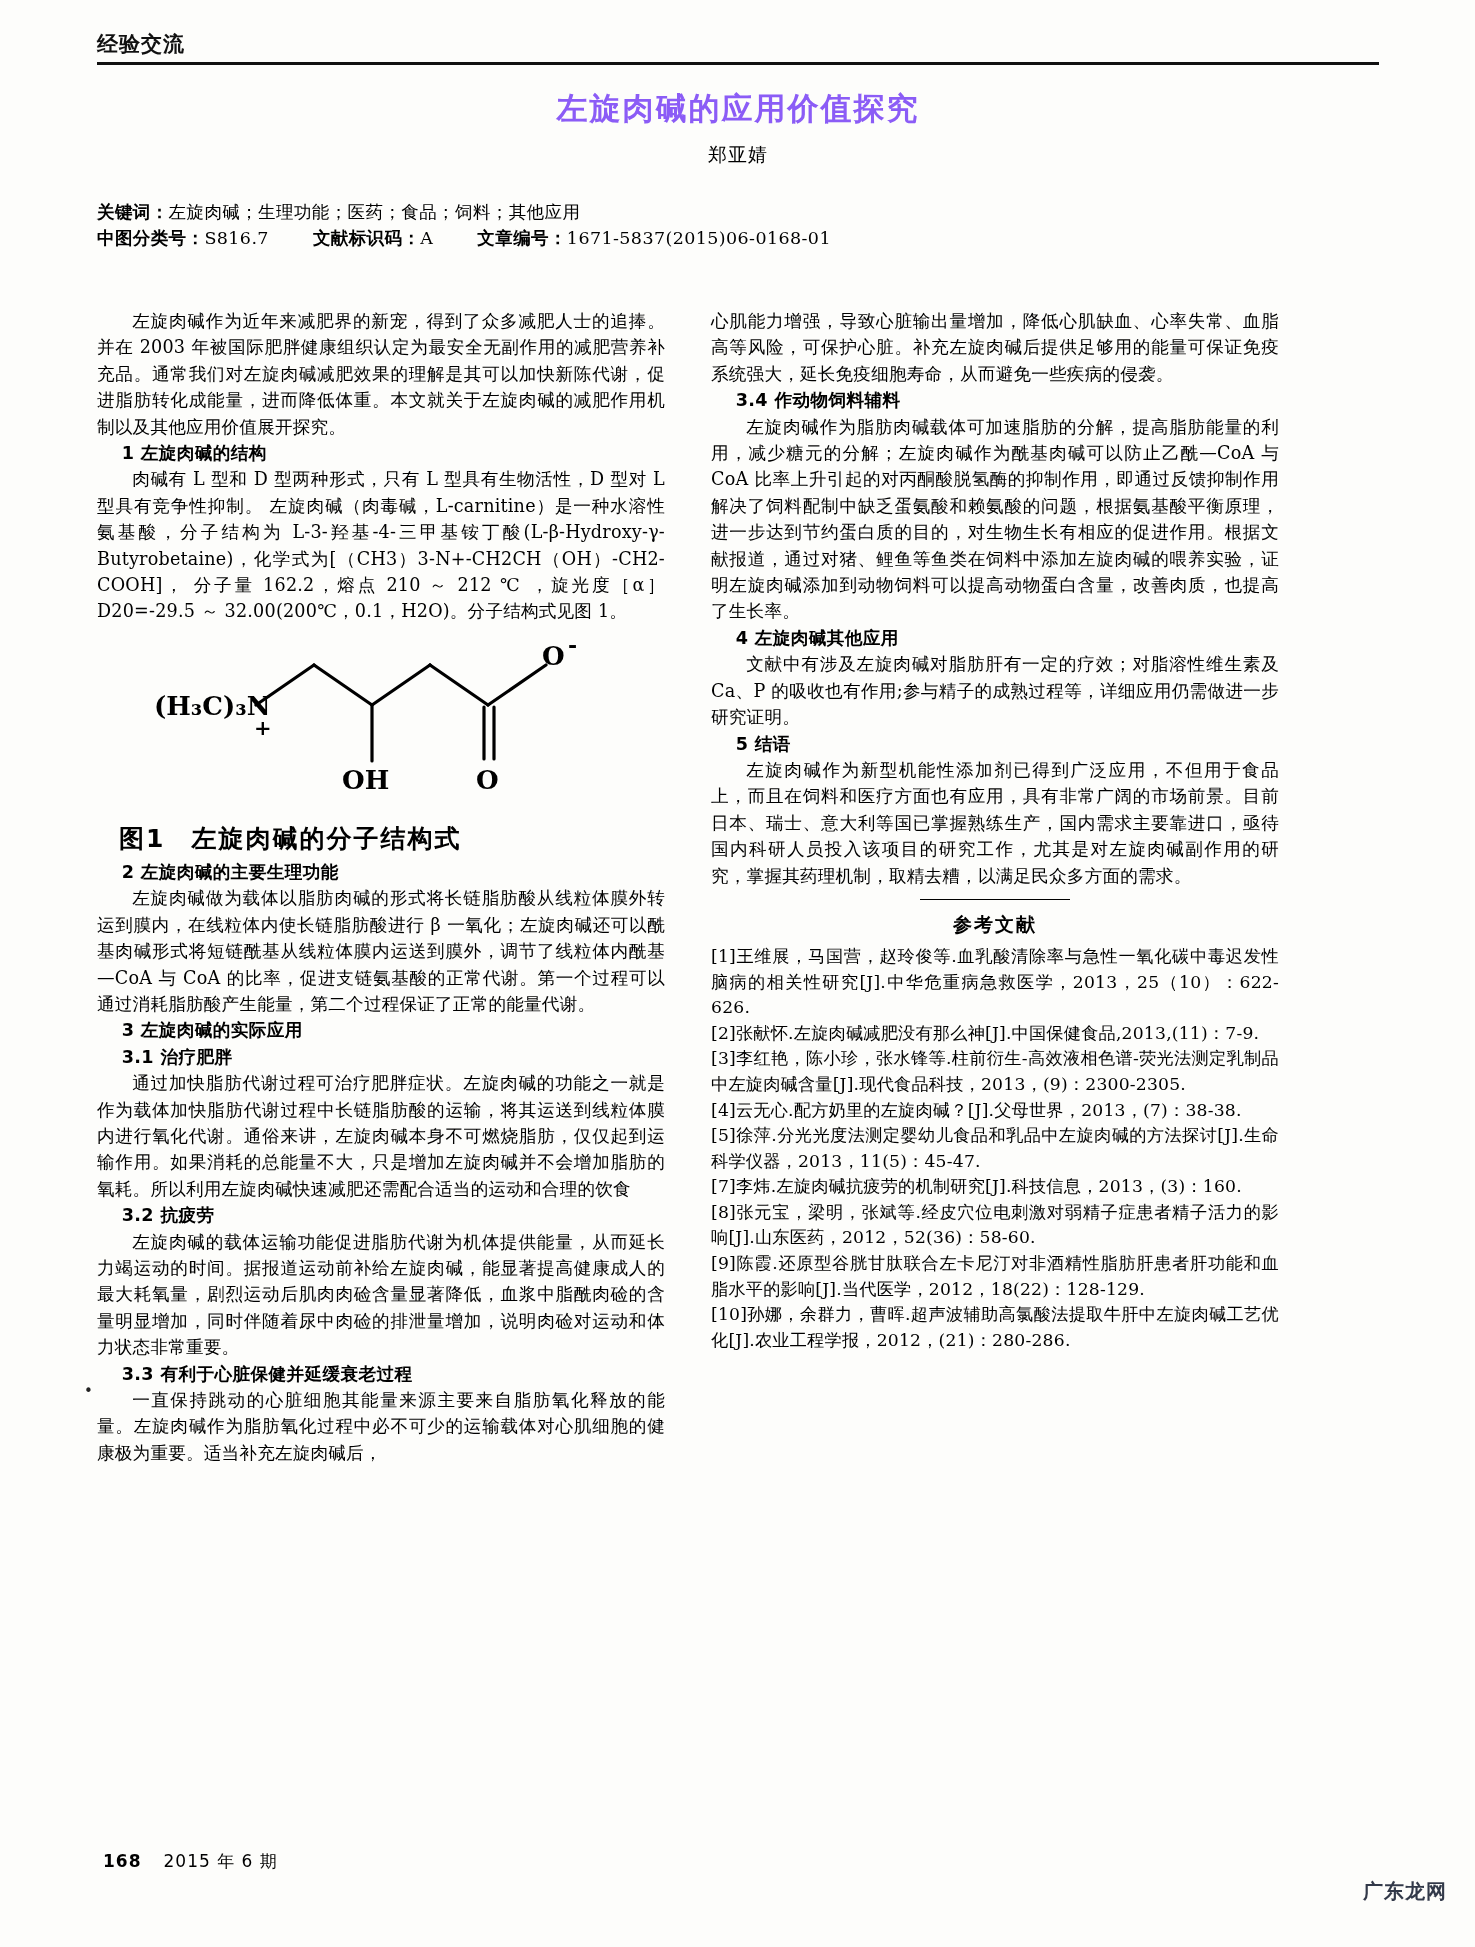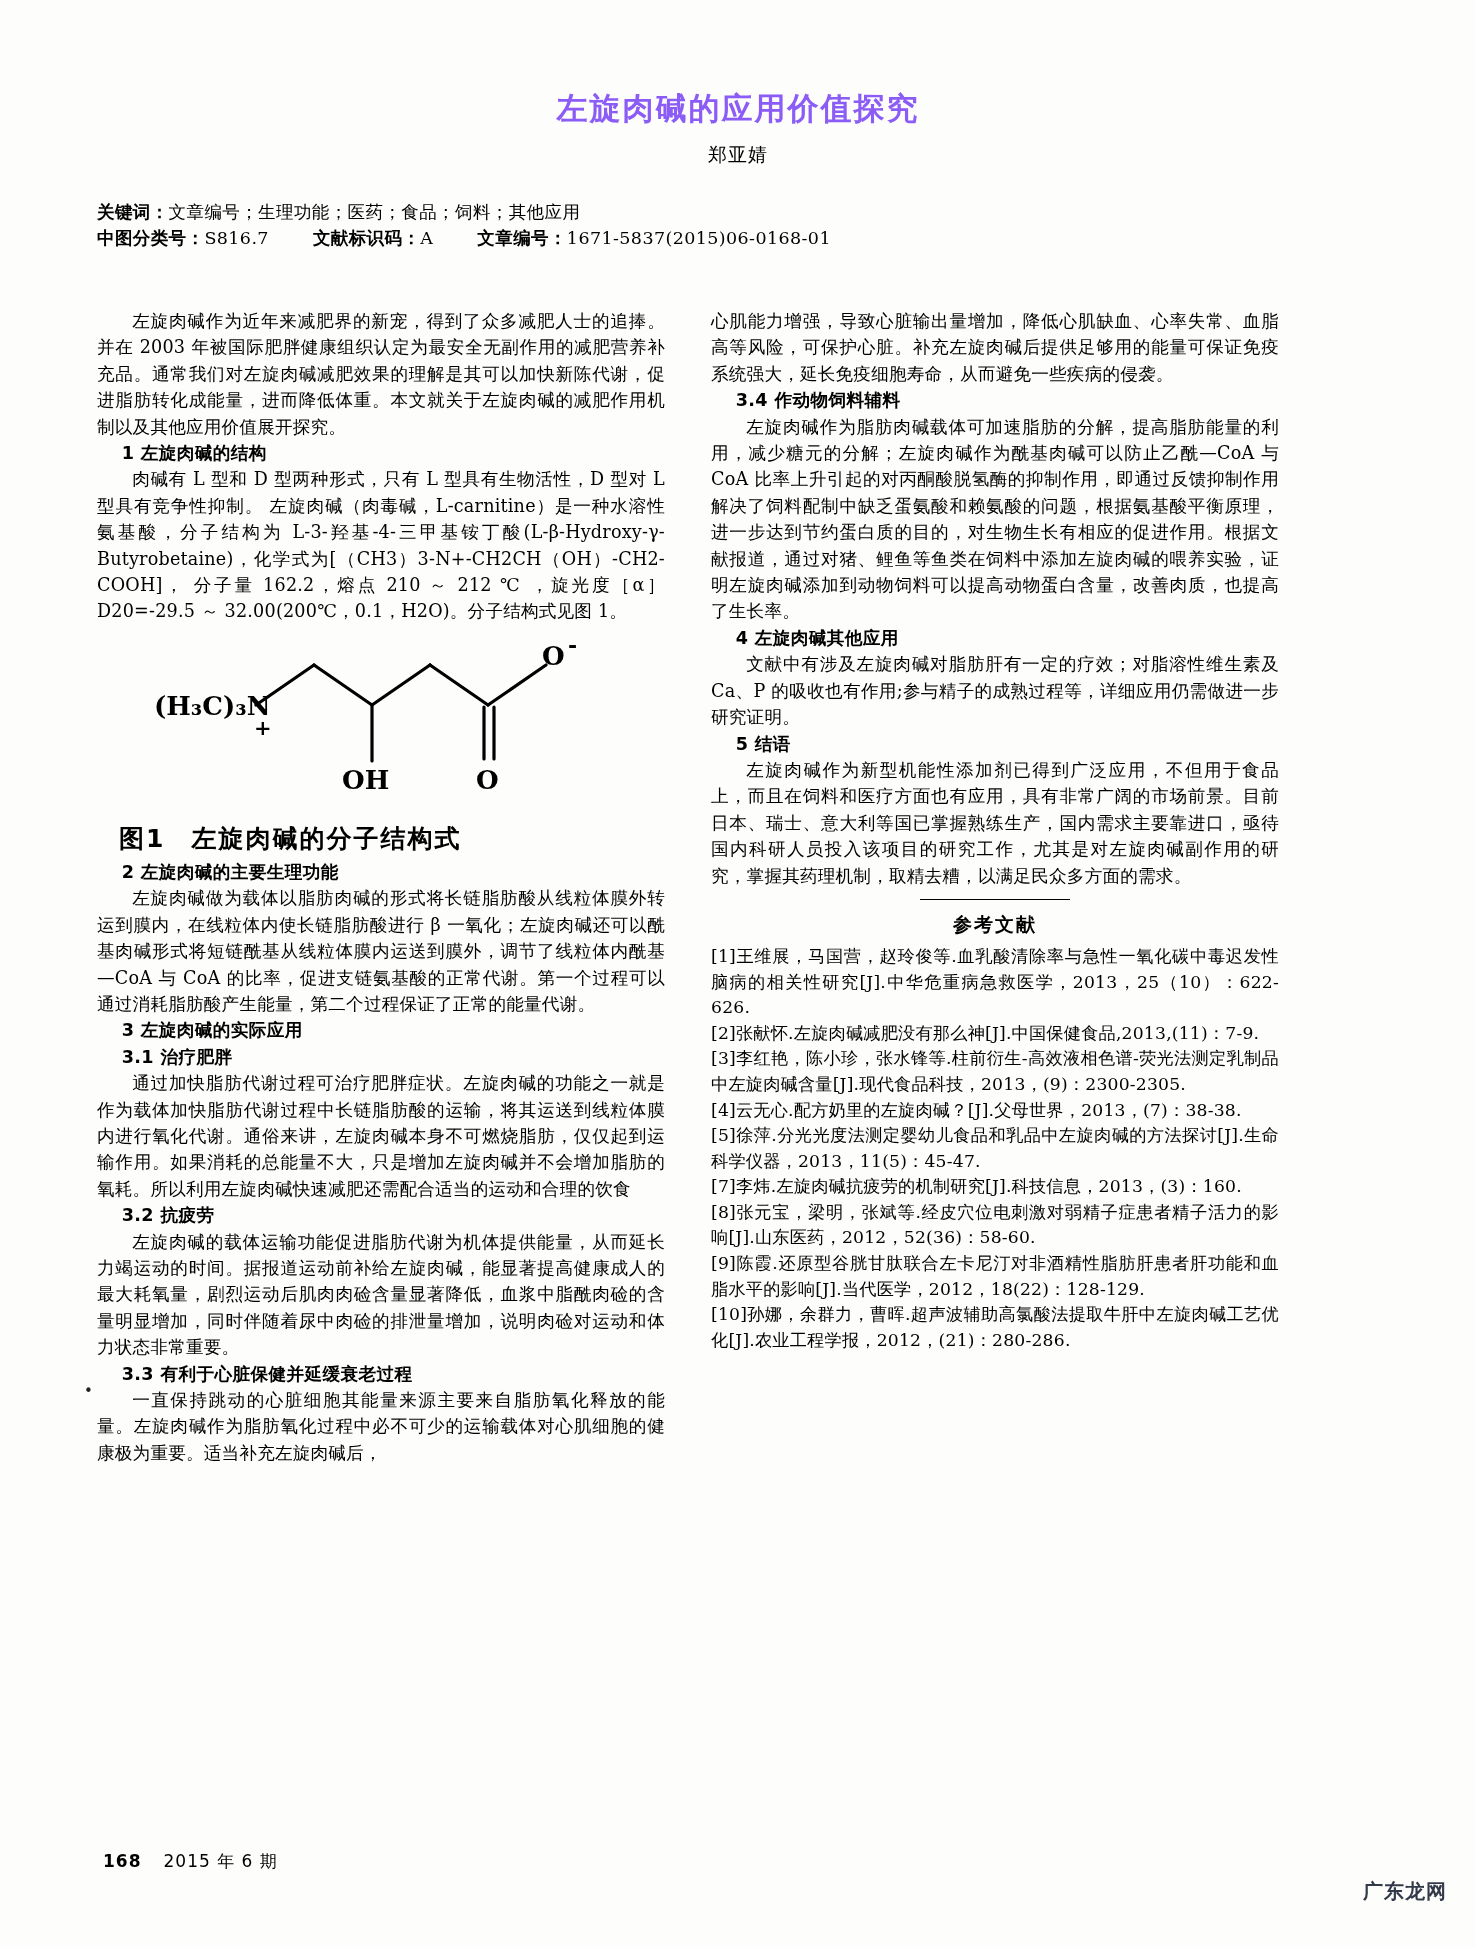--- a/index.html
+++ b/index.html
@@ -190,29 +190,33 @@
     font-size: 15px;
     color: #222;
   }
   svg text { font-family: "DejaVu Serif", serif; }
 </style>
 </head>
 <body>
 
 <div class="page">
 
+  <div class="runhead">
+    <div class="runhead-label">经验交流</div>
+    <div class="runhead-rule"></div>
+  </div>
 
   <div class="title-block">
     <div class="art-title">左旋肉碱的应用价值探究</div>
     <div class="art-author">郑亚婧</div>
   </div>
 
   <div class="meta-block">
     <div class="meta-line">
-      <span class="lbl">关键词：</span><span>文章编号；生理功能；医药；食品；饲料；其他应用</span>
+      <span class="lbl">关键词：</span><span>左旋肉碱；生理功能；医药；食品；饲料；其他应用</span>
     </div>
     <div class="meta-row">
       <span><span class="lbl">中图分类号：</span><span>S816.7</span></span>
       <span><span class="lbl">文献标识码：</span><span>A</span></span>
       <span><span class="lbl">文章编号：</span><span>1671-5837(2015)06-0168-01</span></span>
     </div>
   </div>
 
   <div class="columns">
 

